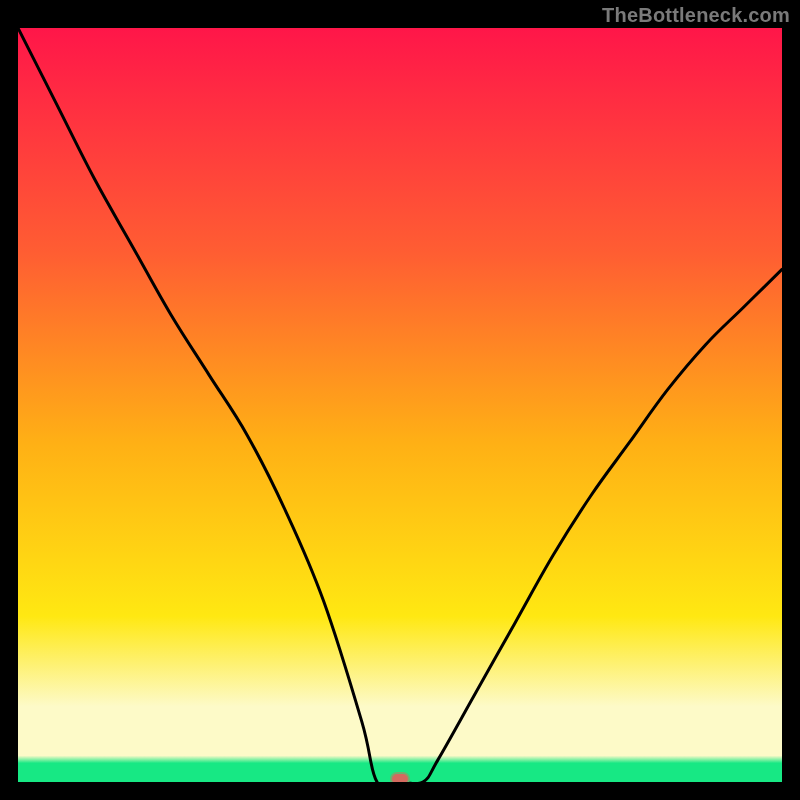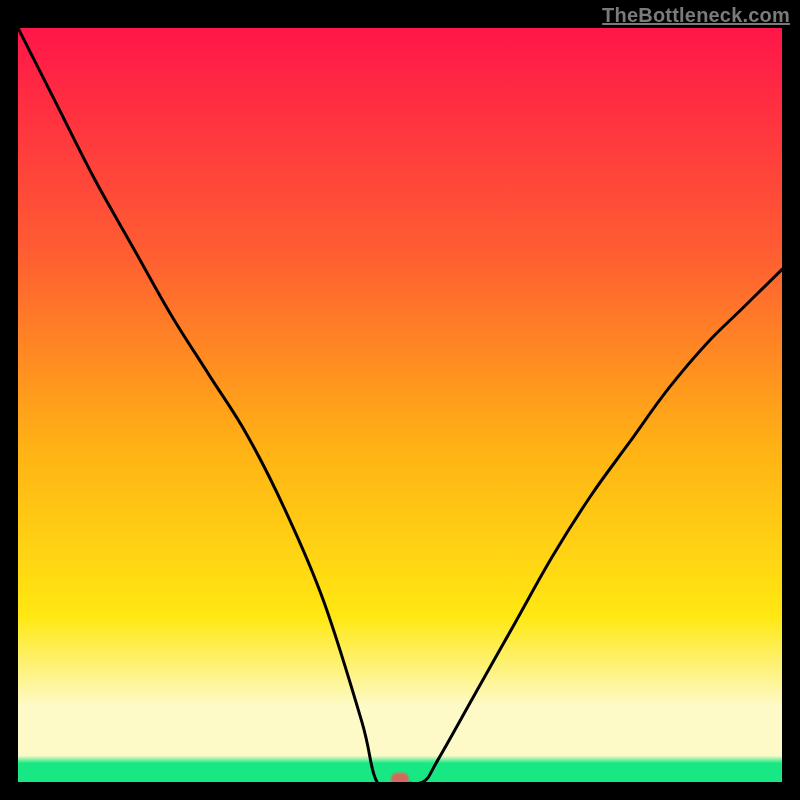--- a/index.html
+++ b/index.html
@@ -20,21 +20,20 @@
   }
   .watermark {
     position: absolute;
     top: 4px;
     right: 10px;
     font-family: Arial, Helvetica, sans-serif;
     font-size: 20px;
     font-weight: 600;
     color: #7a7a7a;
     letter-spacing: 0.2px;
-    text-decoration: underline;
   }
   .plot {
     position: absolute;
     left: 18px;
     top: 28px;
     width: 764px;
     height: 754px;
   }
   svg { display: block; }
 </style>

